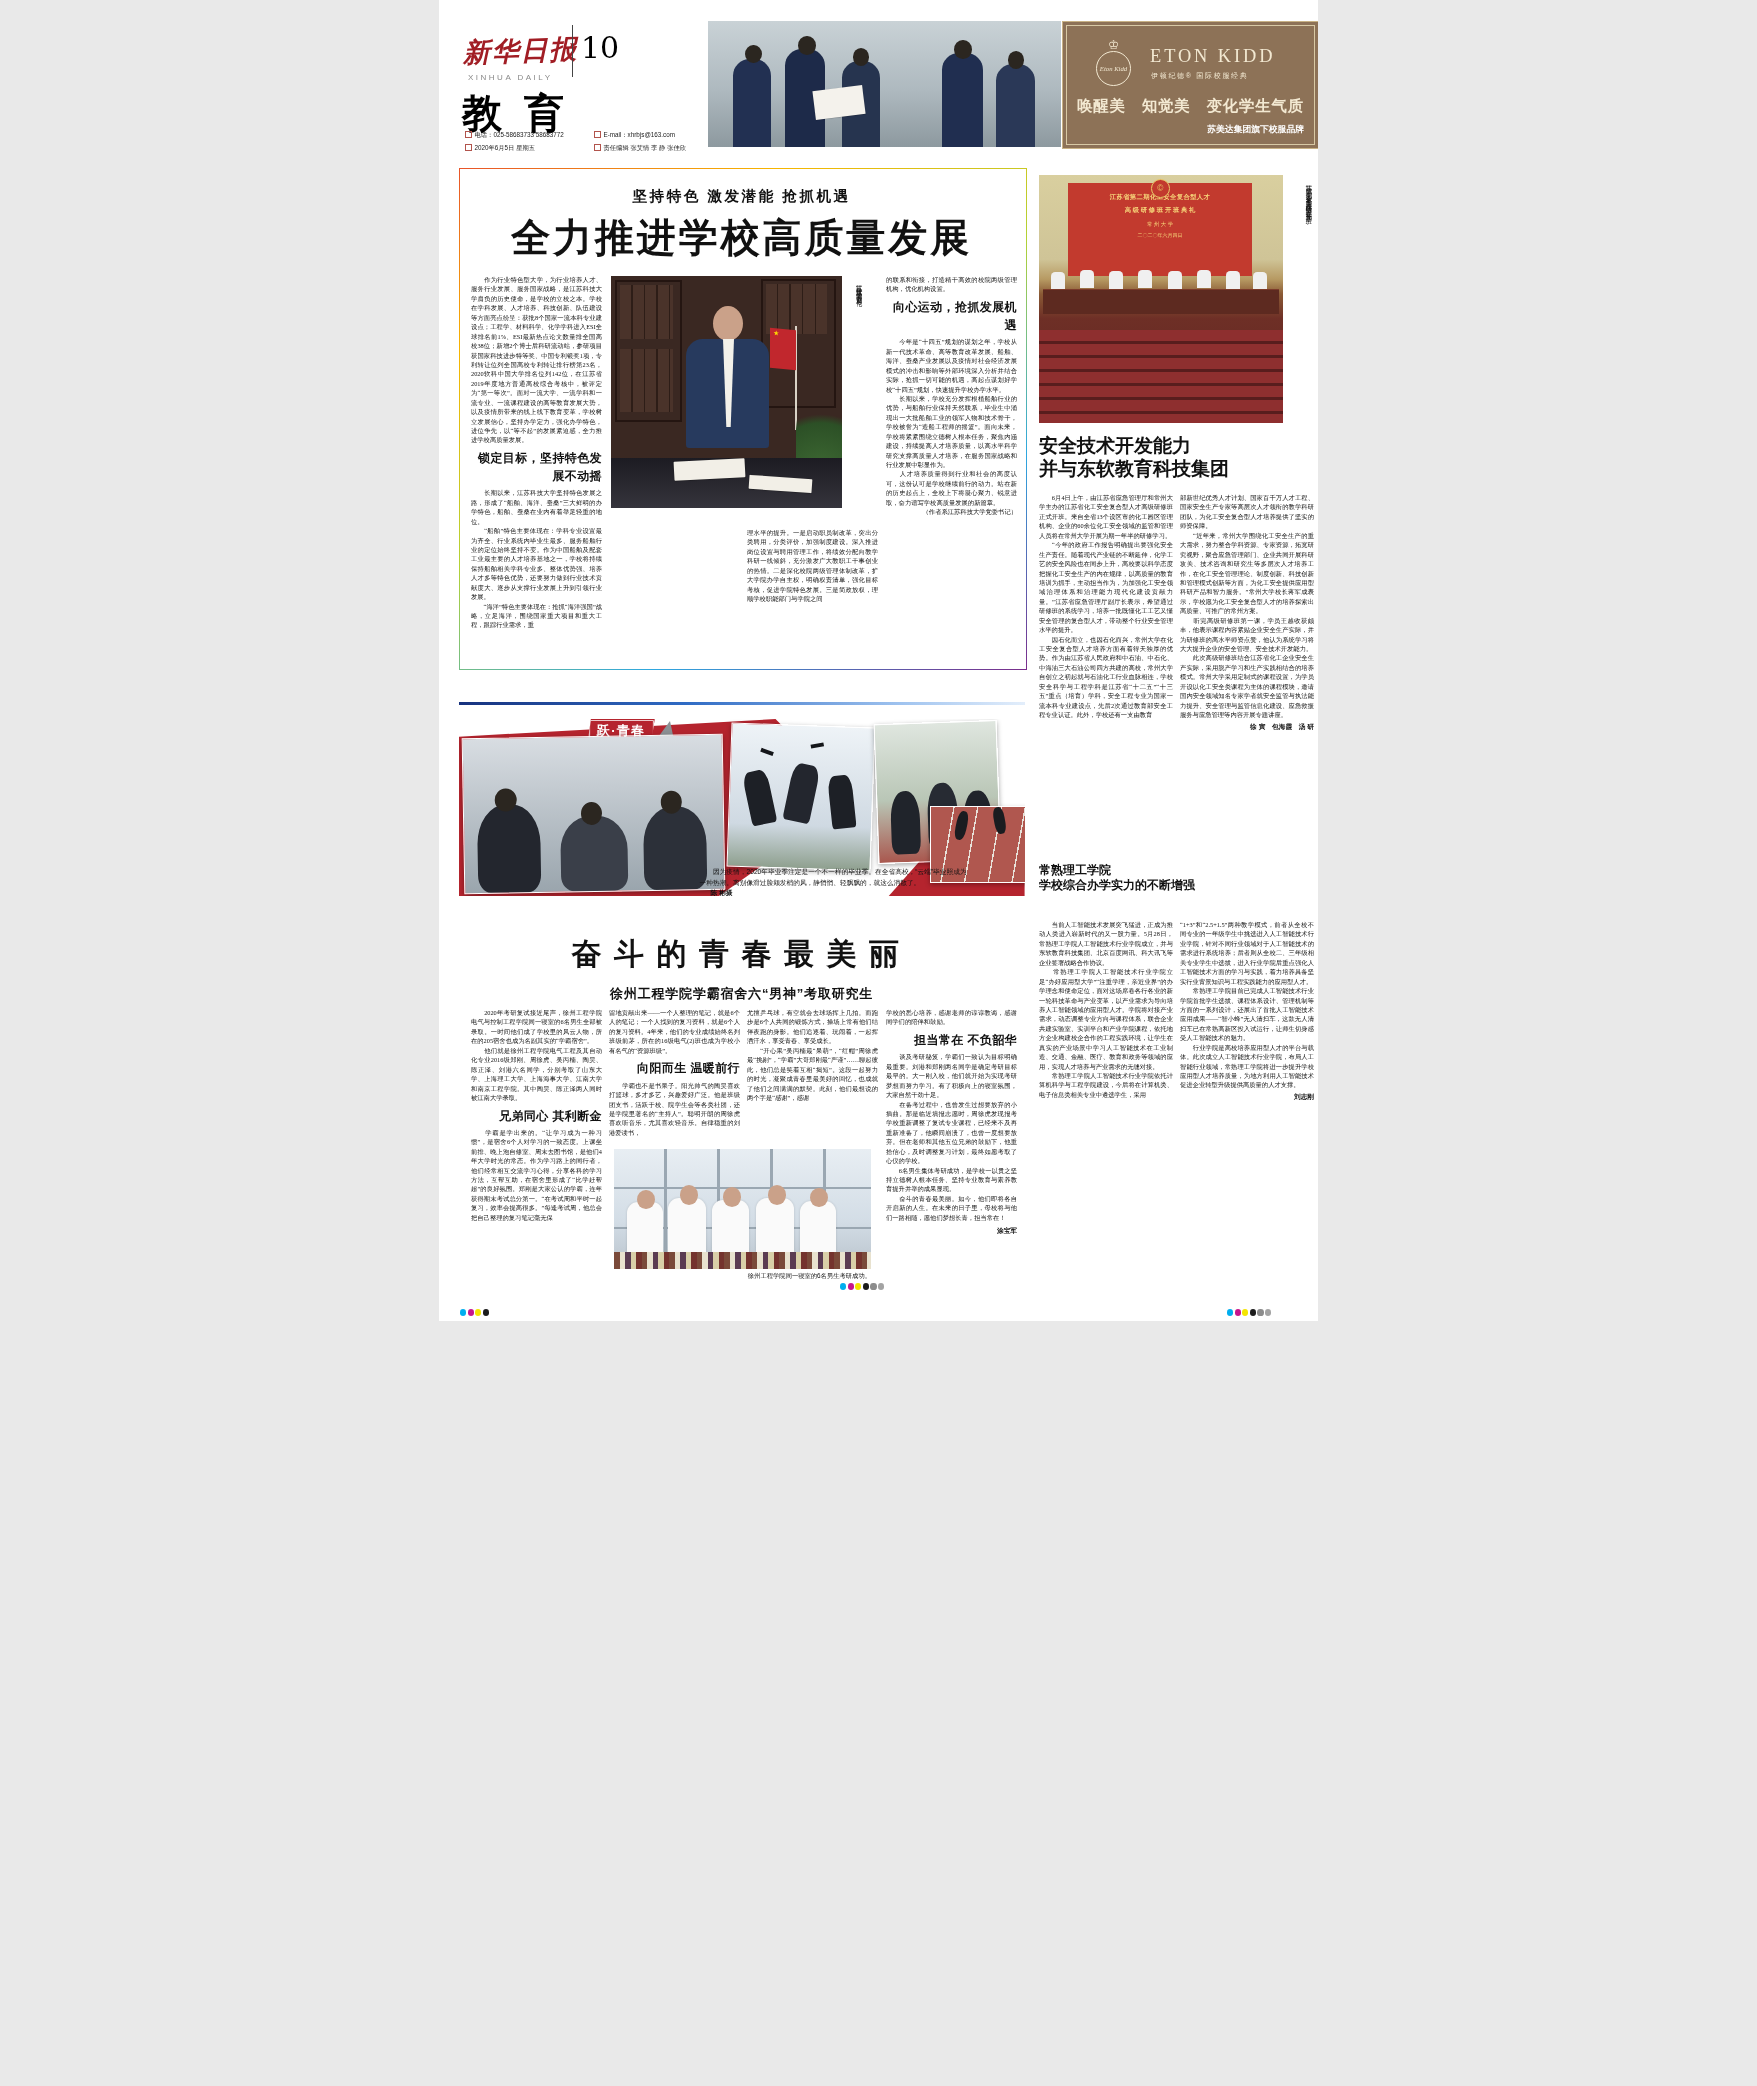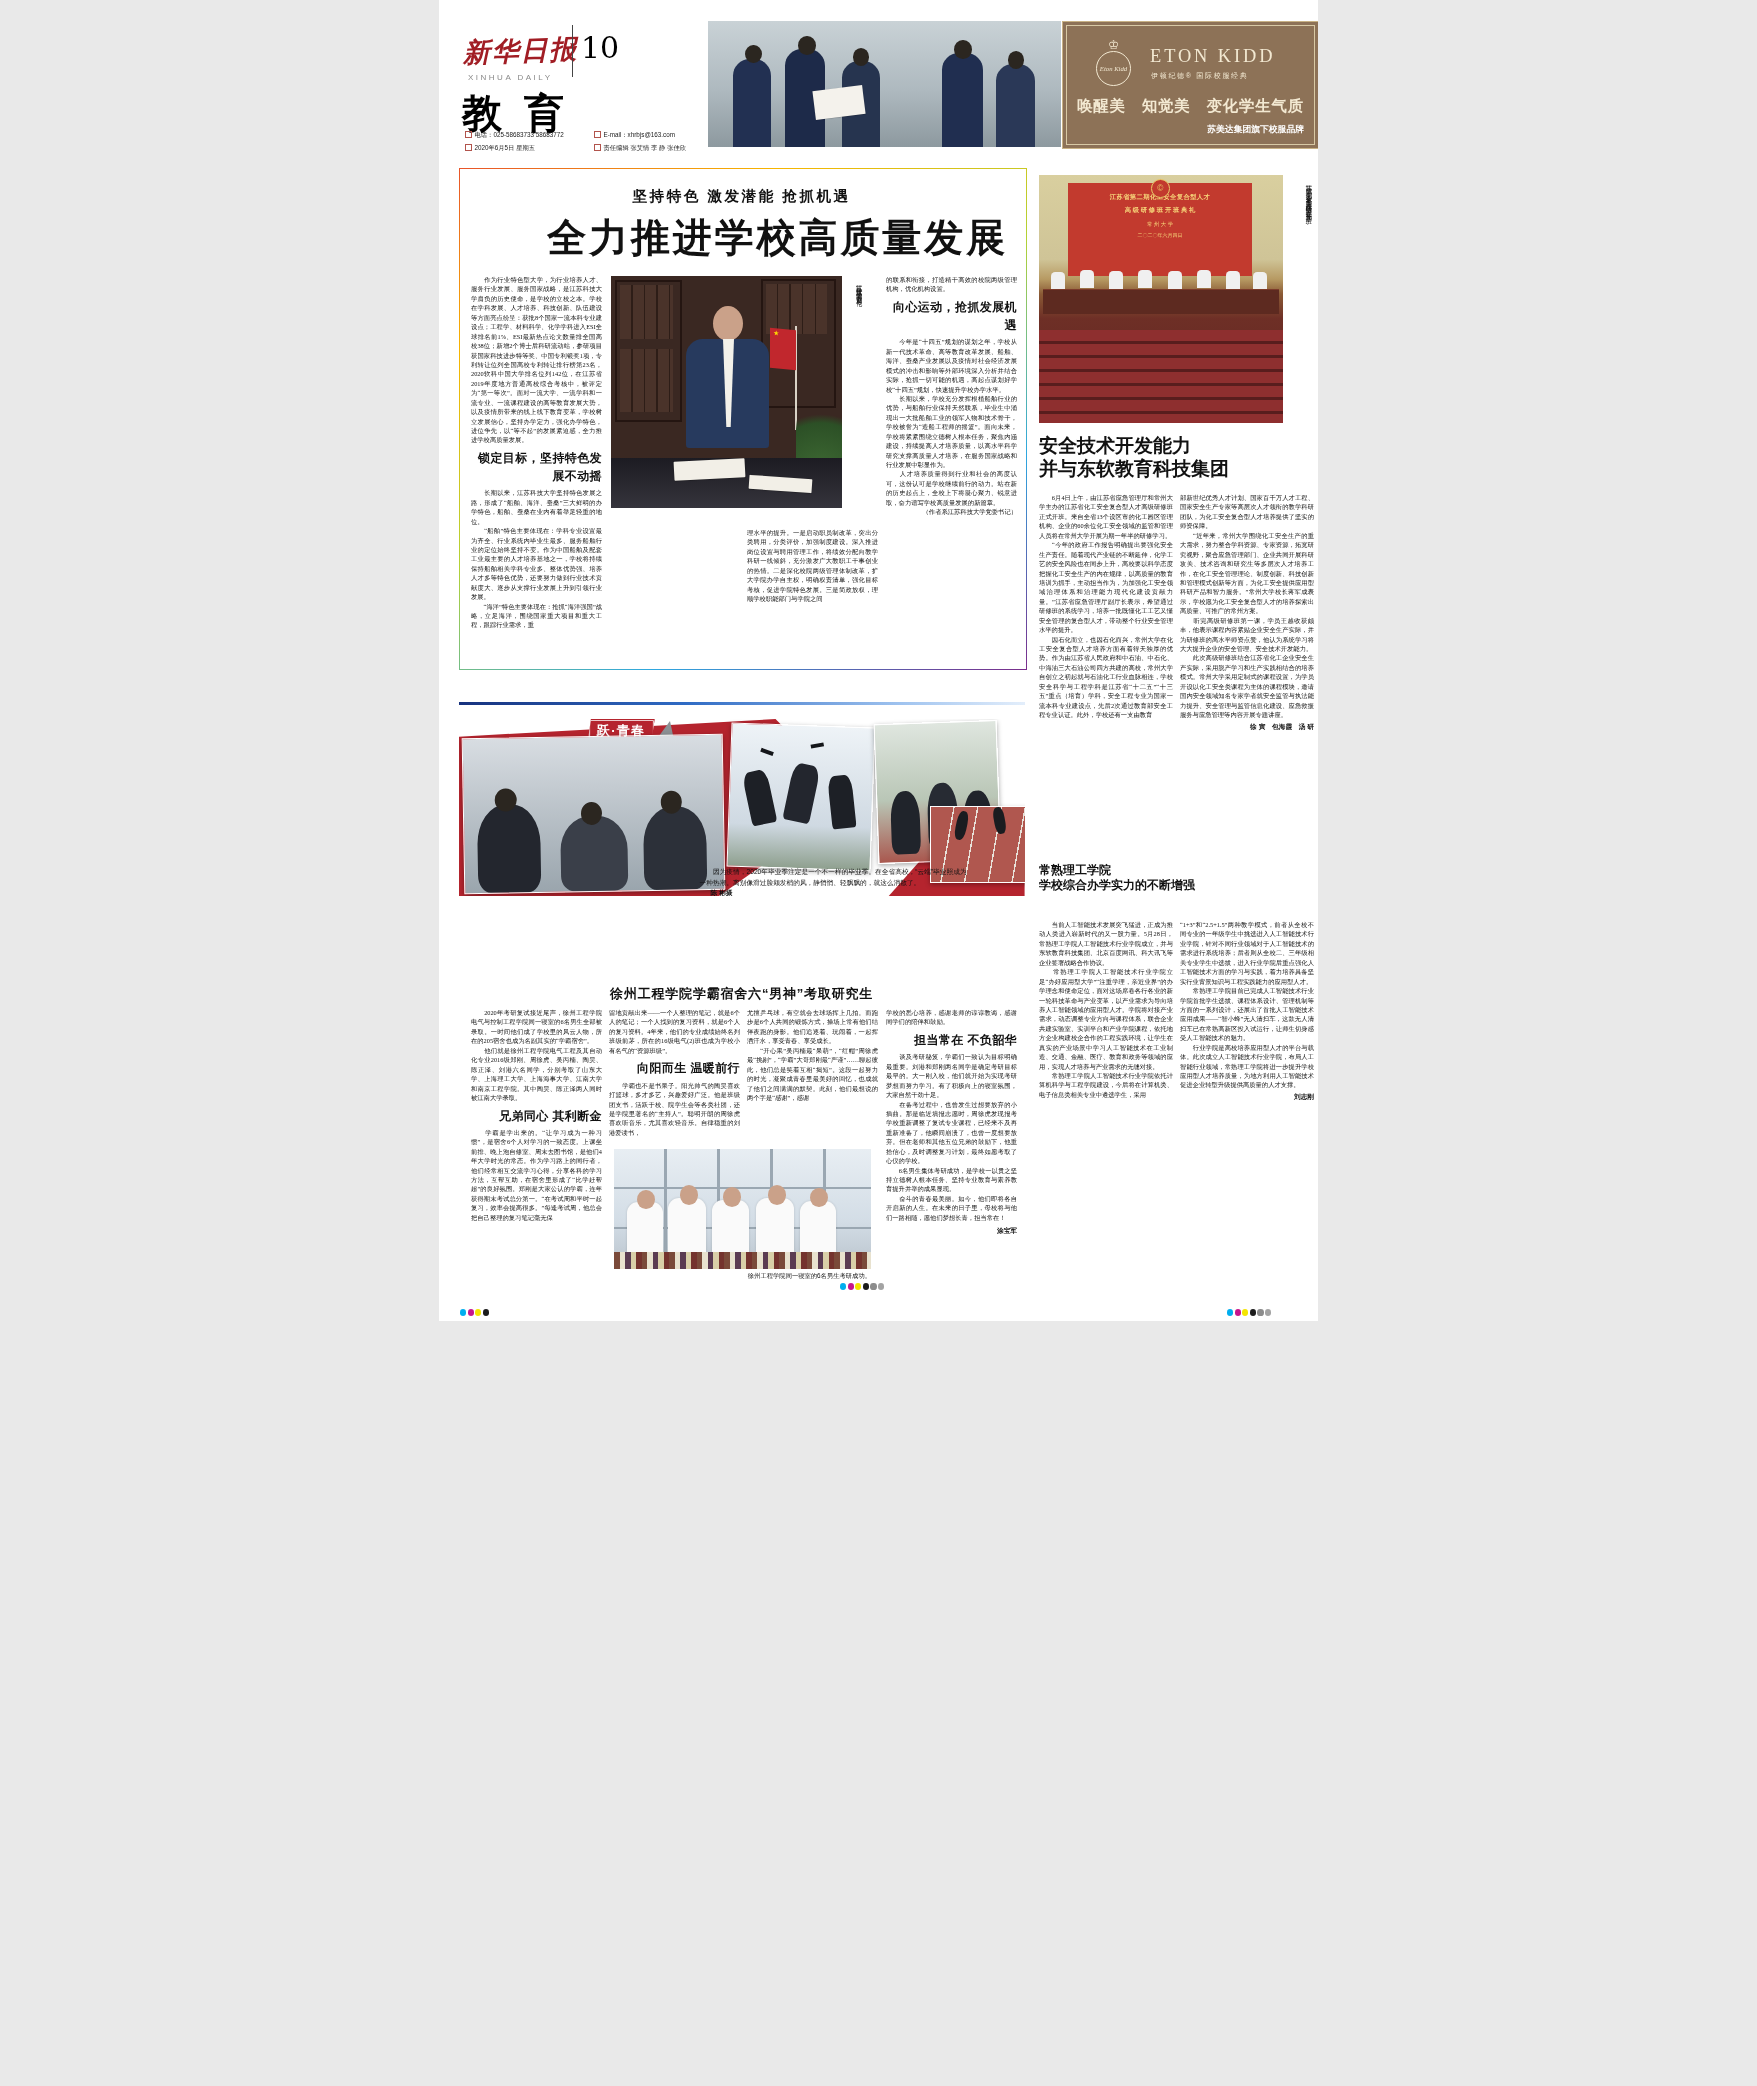--- a/index.html
+++ b/index.html
@@ -27,21 +27,21 @@
   .wreath{width:33px;height:33px;border:1.3px double #f3e9d2;border-radius:50%;
           display:flex;align-items:center;justify-content:center;
           font-family:"Liberation Serif", serif;font-style:italic;font-size:6.7px;color:#f3e9d2;text-align:center;line-height:1.1;}
   .ad-brand{font-family:"Liberation Serif", serif;font-size:18.4px;letter-spacing:2.9px;}
   .ad-brand-cn{font-family:"Liberation Sans", sans-serif;font-size:7px;letter-spacing:1.7px;}
   .ad-slogan{font-family:"Liberation Serif", serif;font-size:15.4px;letter-spacing:0.8px;font-weight:700;}
   .ad-footer{font-family:"Liberation Sans", sans-serif;font-size:8.8px;font-weight:700;color:#fff;}
   
   .frame{border:1.3px solid;border-image:linear-gradient(150deg,#e8542a 0%,#f7b500 22%,#b3d235 48%,#2ea7e0 74%,#7b2d8b 100%) 1;}
   .kicker{font-family:"Liberation Sans", sans-serif;font-weight:700;font-size:14.6px;letter-spacing:2.5px;text-align:center;}
-  .headline-main{font-family:"Liberation Sans", sans-serif;font-weight:900;font-size:39px;letter-spacing:2.9px;text-align:center;white-space:nowrap;margin-left:36px;}
+  .headline-main{font-family:"Liberation Sans", sans-serif;font-weight:900;font-size:39px;letter-spacing:2.9px;text-align:center;white-space:nowrap;}
   .col{font-size:6.3px;line-height:1.5;text-align:justify;overflow:hidden;}
   .col p{margin:0;white-space:pre-line;}
   .subhead{font-family:"Liberation Sans", sans-serif;font-weight:700;font-size:12px;text-align:right;margin:4.2px 0 3.3px 0;letter-spacing:0.4px;}
   .vcap{writing-mode:vertical-rl;font-family:"Liberation Sans", sans-serif;font-size:6.3px;letter-spacing:1.3px;line-height:2.1;}
   .note{text-align:right;}
   
   .leader-photo{background:#3a2822;overflow:hidden;}
   .shelf{position:absolute;background:
      repeating-linear-gradient(90deg,#4a332a 0 11px,#2d1d17 11px 12.5px);}
   .shelf-frame{position:absolute;border:2.5px solid #241511;}
@@ -207,20 +207,21 @@
       <div class="sil" style="left:25px;top:4.2px;width:11px;height:29px;background:#1a1c20;border-radius:40%;transform:rotate(12deg);"></div>
       <div class="sil" style="left:63px;top:0px;width:11px;height:27px;background:#1a1c20;border-radius:40%;transform:rotate(-10deg);"></div>
     </div>
 
     <div class="abs yq-caption" style="left:241px;top:138px;width:267px;">
       <span>　　因为疫情，2020年毕业季注定是一个不一样的毕业季。在全省高校，“云端”毕业照成为一种热潮。离别像滑过脸颊发梢的风，静悄悄、轻飘飘的，就这么消散了。</span>
       <span class="credit" style="margin-left:11px;">陈 彬摄</span>
     </div>
   </div>
 
+  <div class="abs fd-headline" style="left:19.6px;top:934px;width:566px;">奋斗的青春最美丽</div>
   <div class="abs fd-subtitle" style="left:19.6px;top:985px;width:566px;">徐州工程学院学霸宿舍六“男神”考取研究生</div>
 
   <div class="abs col" style="left:32px;top:1008px;width:131px;height:297px;">
     <p>　　2020年考研复试接近尾声，徐州工程学院电气与控制工程学院同一寝室的6名男生全部被录取。一时间他们成了学校里的风云人物，所在的205宿舍也成为名副其实的“学霸宿舍”。
 　　他们就是徐州工程学院电气工程及其自动化专业2016级郑刚、周徐虎、吴丙楠、陶昊、陈正泽、刘港六名同学，分别考取了山东大学、上海理工大学、上海海事大学、江南大学和南京工程学院。其中陶昊、陈正泽两人同时被江南大学录取。</p>
     <div class="subhead">兄弟同心 其利断金</div>
     <p>　　学霸是学出来的。“让学习成为一种习惯”，是宿舍6个人对学习的一致态度。上课坐前排、晚上泡自修室、周末去图书馆，是他们4年大学时光的常态。作为学习路上的同行者，他们经常相互交流学习心得，分享各科的学习方法，互帮互助，在宿舍里形成了“比学赶帮超”的良好氛围。郑刚是大家公认的学霸，连年获得期末考试总分第一。“在考试周和平时一起复习，效率会提高很多。”每逢考试周，他总会把自己整理的复习笔记毫无保</p>
   </div>
   <div class="abs col" style="left:170px;top:1008px;width:131px;height:137px;">
     <p>留地贡献出来——一个人整理的笔记，就是6个人的笔记；一个人找到的复习资料，就是6个人的复习资料。4年来，他们的专业成绩始终名列班级前茅，所在的16级电气(2)班也成为学校小有名气的“资源班级”。</p>

